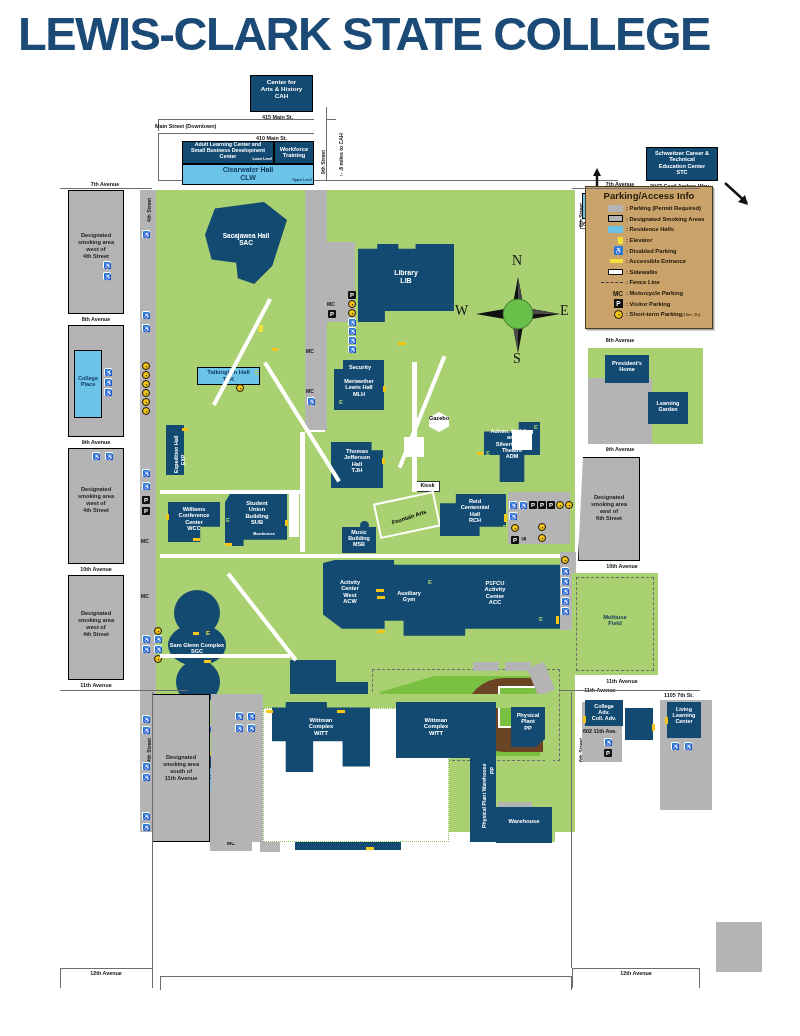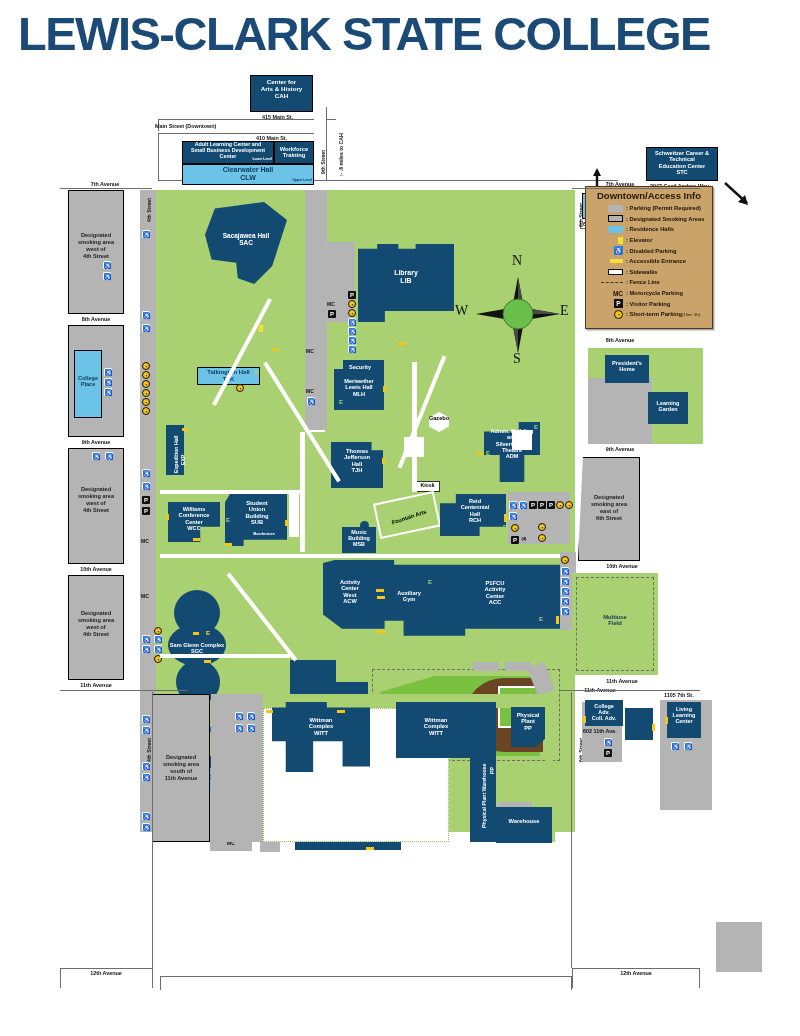--- a/index.html
+++ b/index.html
@@ -353,21 +353,21 @@
   <div class="grey" style="left:260px;top:706px;width:20px;height:84px;"></div>
 
   <div class="bldg" style="left:295px;top:706px;width:106px;height:82px;"></div>
   <div class="white" style="left:295px;top:726px;width:30px;height:48px;clip-path:polygon(0 0,100% 0,100% 72%,50% 72%,50% 100%,0 100%);"></div>
   <div class="lbl" style="left:320px;top:728px;width:78px;font-size:5.6px;">Mechanical<br>Technical<br>Building<br>MTB</div>
   <div class="lbl" style="left:327px;top:762px;width:10px;font-size:6px;color:#a9d171;">E</div>
   <div class="ent" style="left:364px;top:704px;width:8px;"></div>
   <div class="ent" style="left:366px;top:785px;width:8px;"></div>
 
   <div id="legend" style="left:585px;top:124px;width:128px;height:143px;">
-    <h3>Downtown/Access Info</h3>
+    <h3>Parking/Access Info</h3>
     <div class="lgrow">
         <div class="lgkey">
           <div class="sw" style="background:#b4b4b4;"></div>
         </div>
         <div class="lgtxt">: Parking (Permit Required)</div>
       </div>
     <div class="lgrow">
         <div class="lgkey">
           <div class="sw outl" style="background:#b4b4b4;"></div>
         </div>

